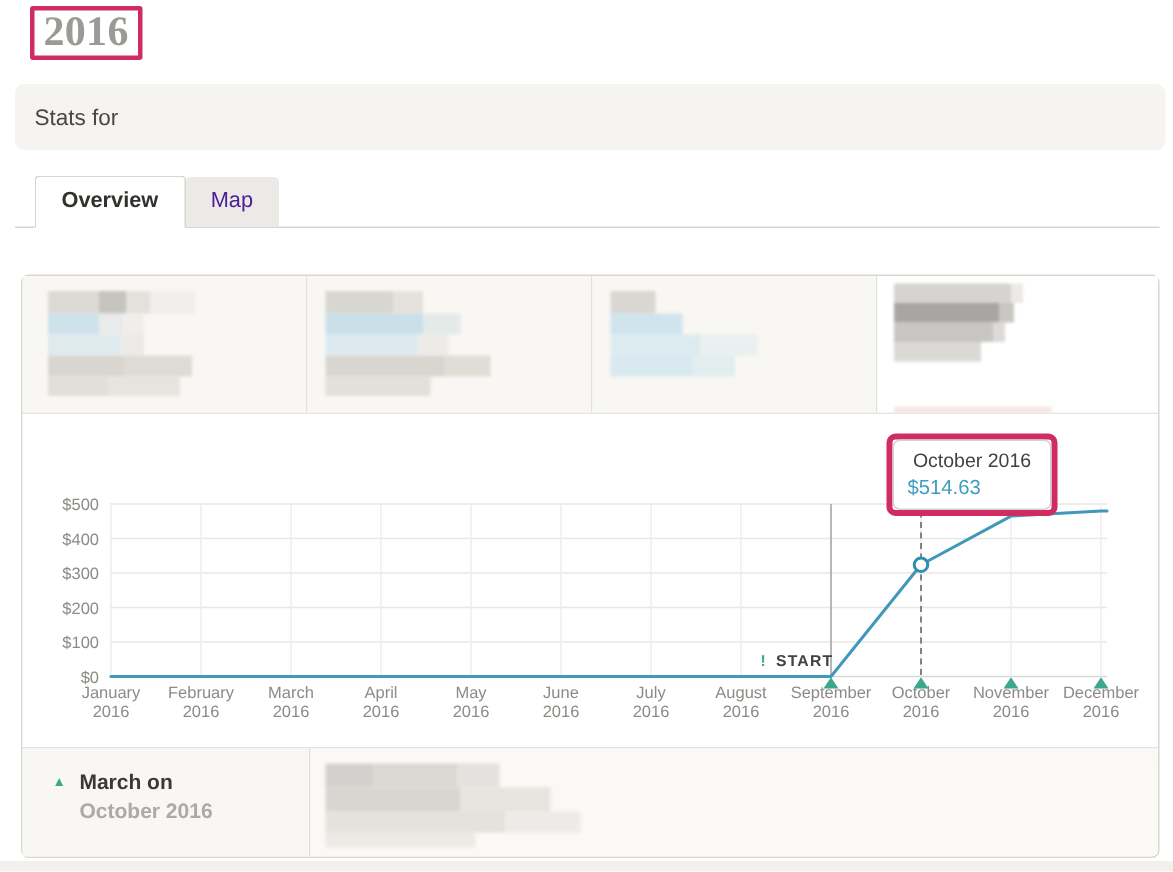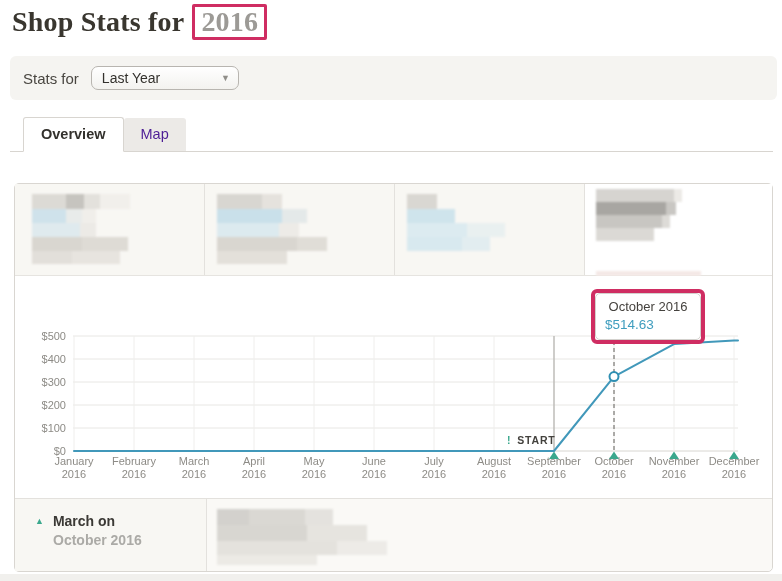--- a/index.html
+++ b/index.html
@@ -20,21 +20,21 @@
     display:inline-block;margin-left:8px;padding:0 6px;
     color:#9c9a96;border:3px solid #cf2d62;border-radius:2px;
     line-height:30px;
   }
   
   .filter-bar{
     position:absolute;left:10px;top:56px;width:767px;height:44px;
     background:#f5f4f1;border-radius:6px;
     display:flex;align-items:center;box-sizing:border-box;padding-left:13px;
   }
-  .filter-label{font-size:15px;color:#494641;margin-right:12px;}
+  .filter-label{font-size:15px;color:#494641;}
   .select{
     width:148px;height:24px;box-sizing:border-box;
     background:linear-gradient(#ffffff,#f3f2ef);
     border:1px solid #b8b5b0;border-radius:7px;
     display:flex;align-items:center;justify-content:space-between;
     padding:0 8px 0 10px;font-size:14px;color:#33312d;cursor:pointer;
   }
   .select .caret{font-size:9px;color:#908e89;}
   
   .tab-bar{
@@ -90,30 +90,25 @@
     border-bottom-right-radius:5px;}
   .events-line1{font-size:14px;font-weight:700;color:#3b3935;display:flex;align-items:center;}
   .events-line1 .tri{font-size:9px;color:#3aa88d;margin-right:9px;}
   .events-line2{font-size:14px;font-weight:700;color:#abaaa6;margin:3px 0 0 18px;}
   .footer-strip{position:absolute;left:0;top:574px;width:782px;height:7px;background:#f1f0ed;}
 </style>
 </head>
 <body>
 
 <h1 class="page-title">
-  <span>Shop Stats for</span>
   <span class="title-year">2016</span>
 </h1>
 
 <div class="filter-bar">
   <span class="filter-label">Stats for</span>
-  <div class="select">
-    <span>Last Year</span>
-    <span class="caret">▼</span>
-  </div>
 </div>
 
 <div class="tab-bar">
   <div class="tab active">Overview</div>
   <div class="tab inactive">Map</div>
 </div>
 
 <div class="panel">
 
   <div class="stat-row">

